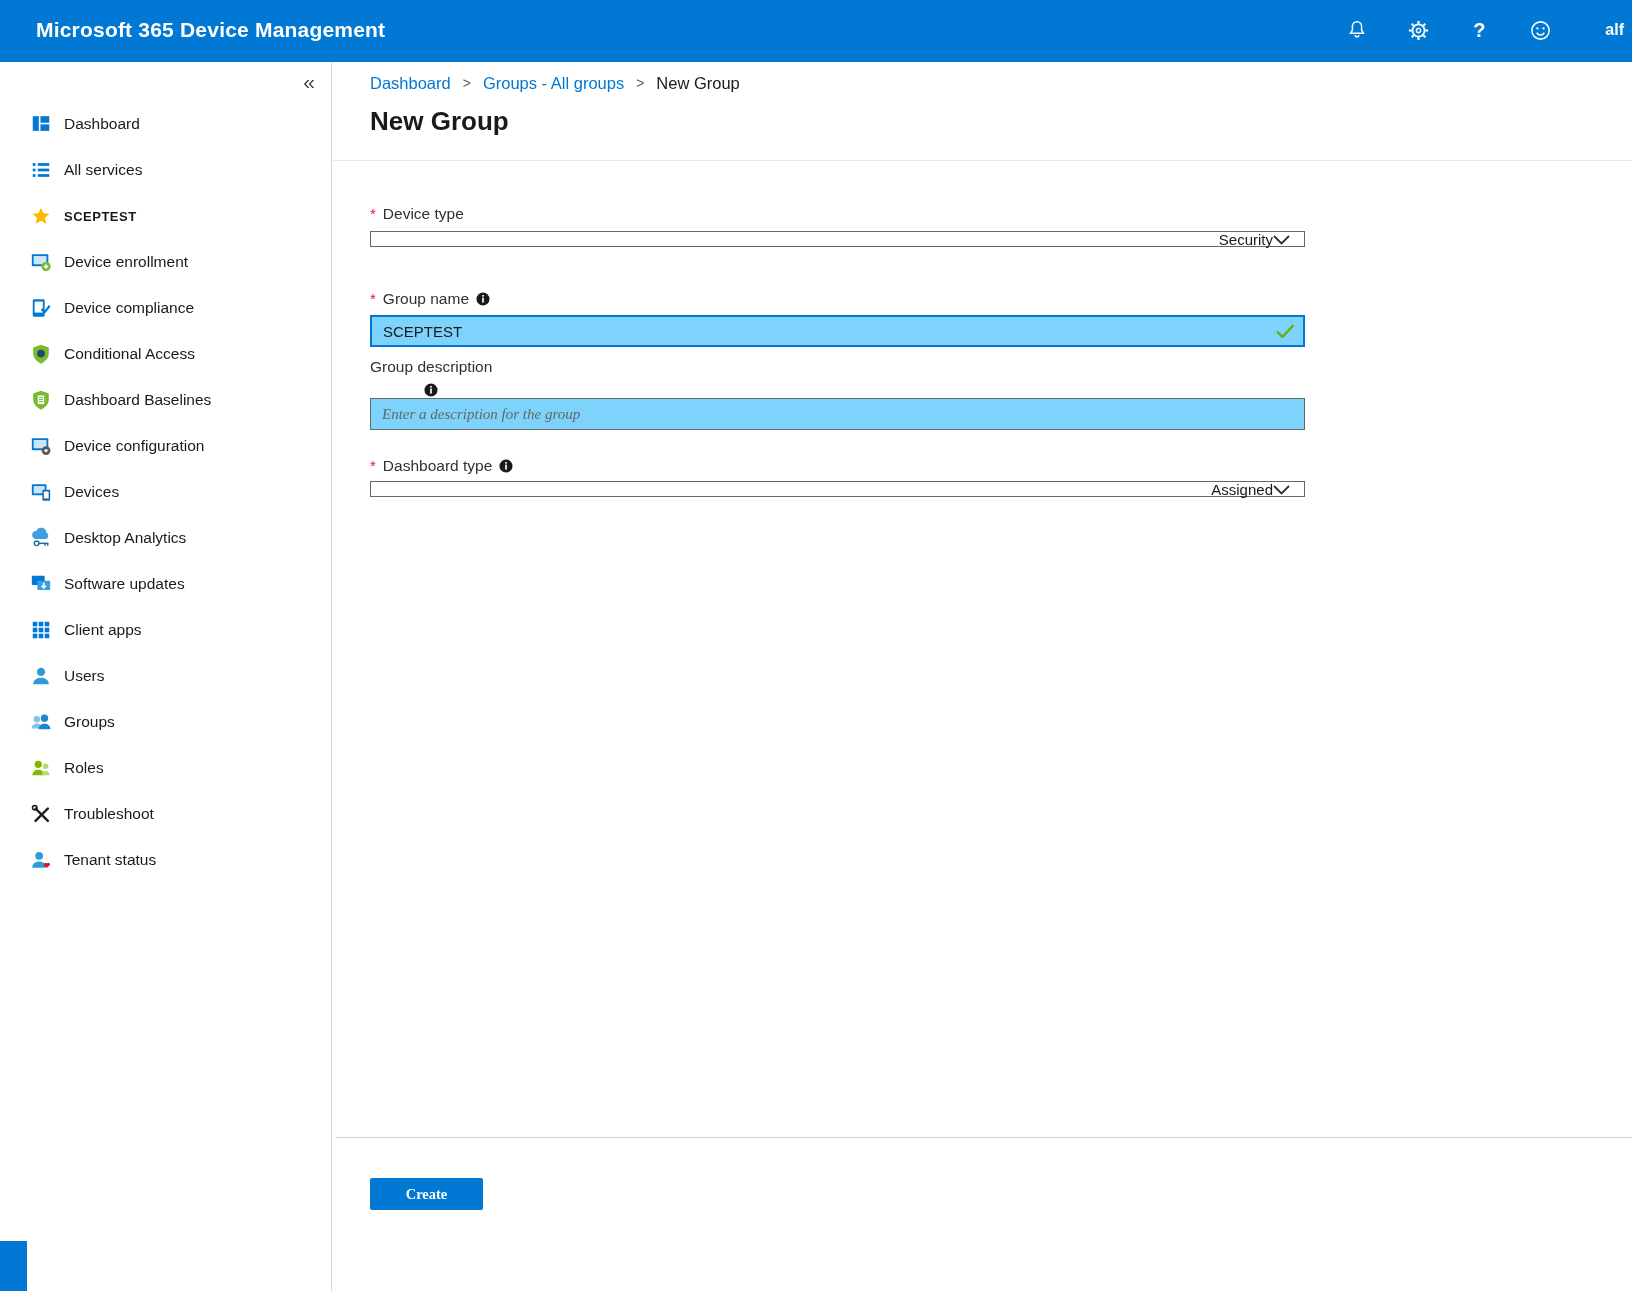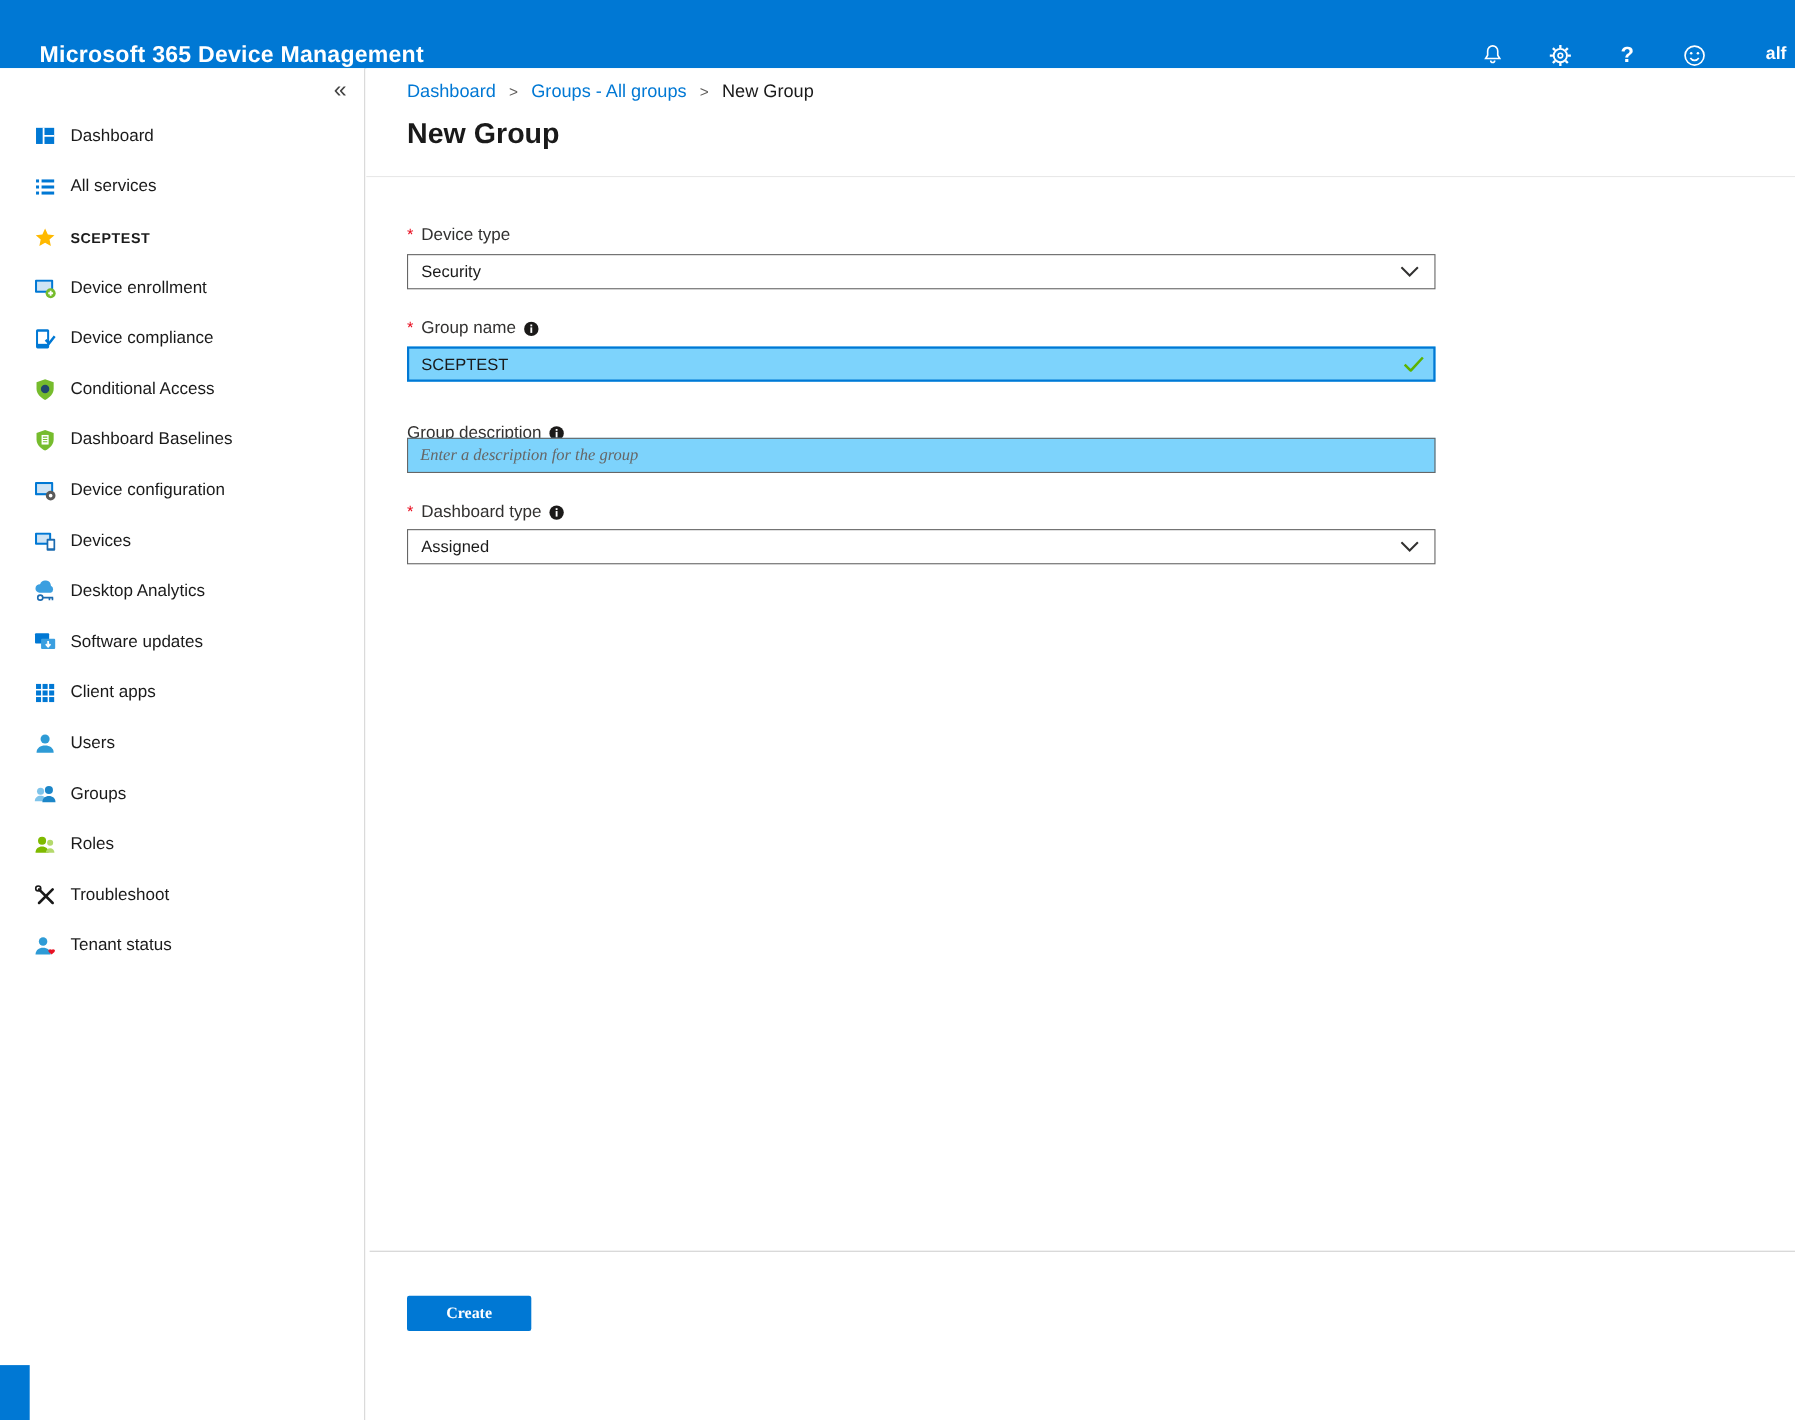--- a/index.html
+++ b/index.html
@@ -1,21 +1,21 @@
 <!DOCTYPE html>
 <html><head>
 <meta charset="utf-8">
 <style>
   * { margin:0; padding:0; box-sizing:border-box; }
   html,body { width:1632px; height:1291px; }
   body { font-family:"Liberation Sans", sans-serif; background:#fff; position:relative; overflow:hidden; }
 
   
   .topbar { position:absolute; top:0; left:0; width:1632px; height:62px; background:#0078d4;
-            display:flex; align-items:flex-end; justify-content:space-between; padding:18px 8px 0 36px; }
+            display:flex; align-items:flex-start; justify-content:space-between; padding:18px 8px 0 36px; }
   .topbar-title { color:#fff; font-size:21px; font-weight:bold; letter-spacing:.2px; }
   .topbar-right { display:flex; align-items:center; gap:37px; }
   .tb-icon { width:24px; height:24px; display:flex; align-items:center; justify-content:center; cursor:pointer; }
   .tb-help { color:#fff; font-size:20px; font-weight:bold; }
   .account-name { color:#fff; font-size:16px; font-weight:bold; margin-left:16px; white-space:nowrap; }
 
   
   .sidebar { position:absolute; top:62px; left:0; width:332px; height:1229px; background:#fff;
              border-right:1px solid #d6d6d6; }
   .collapse-btn { position:absolute; top:8px; right:16px; font-size:21px; color:#444; cursor:pointer; }
@@ -34,22 +34,22 @@
   .bc-sep { color:#605e5c; font-size:14px; }
   .page-title { position:absolute; top:44px; left:37px; font-size:26px; font-weight:bold; color:#1a1a1a; }
   .title-divider { position:absolute; top:98px; left:0; right:0; border-top:1px solid #e8e8e8; }
 
   .form { position:absolute; left:37px; top:0; width:935px; height:100%; }
   .field-label { position:absolute; left:0; display:flex; align-items:center; gap:7px;
                  font-size:15.5px; color:#323130; }
   .req { color:#e81123; font-size:15px; transform:translateY(-1px); }
   .info-ic { display:flex; align-items:center; cursor:pointer; }
 
-  .combobox { position:absolute; left:0; width:935px; height:32px; border:1px solid #666; background:#fff;
-              display:flex; align-items:center; justify-content:space-between; padding:0 14px 0 12px;
+  .combobox { position:absolute; left:0; width:935px; height:16px; border:1px solid #666; background:#fff;
+              display:flex; align-items:center; justify-content:flex-end; padding:0 14px 0 12px;
               font-size:15px; color:#1a1a1a; cursor:pointer; }
   .text-input { width:935px; height:32px; border:1px solid #666; padding:0 36px 0 11px; font-size:15px;
                 font-family:inherit; color:#1a1a1a; background:#7dd3fc; outline:none; }
   .text-input.focused { border:2px solid #0078d4; }
   .text-input::placeholder { font-style:italic; color:#666; opacity:1; }
   .name-wrap { position:absolute; left:0; width:935px; }
   .valid-check { position:absolute; right:10px; top:9px; }
 
   .select-rows { position:absolute; left:0; top:474px; width:935px; border-bottom:1px solid #1a1a1a; }
   .select-row { position:relative; height:86px; border-top:1px solid #1a1a1a; padding:20px 0 0 12px;
@@ -369,21 +369,21 @@
     </div>
     <div class="name-wrap" style="top:253px;">
       <input class="text-input focused" value="SCEPTEST" style="">
       <span class="valid-check">
         <svg width="19" height="14" viewBox="0 0 19 14">
             <polyline points="1,7.5 6.5,13 17.5,1" fill="none" stroke="#5db300" stroke-width="2.3"></polyline>
           </svg>
       </span>
     </div>
 
-    <div class="field-label" style="top:323px;">
+    <div class="field-label" style="top:296px;flex-direction:column;">
       <span>Group description</span>
       <span class="info-ic">
         <svg width="14" height="14" viewBox="0 0 15 15">
             <circle cx="7.5" cy="7.5" r="7" fill="#1b1a19"></circle>
             <rect x="6.6" y="3.2" width="1.8" height="1.8" fill="#fff"></rect>
             <rect x="6.6" y="6" width="1.8" height="5.4" fill="#fff"></rect>
           </svg>
       </span>
     </div>
     <div class="name-wrap" style="top:336px;font-family:Liberation Serif, serif;">

